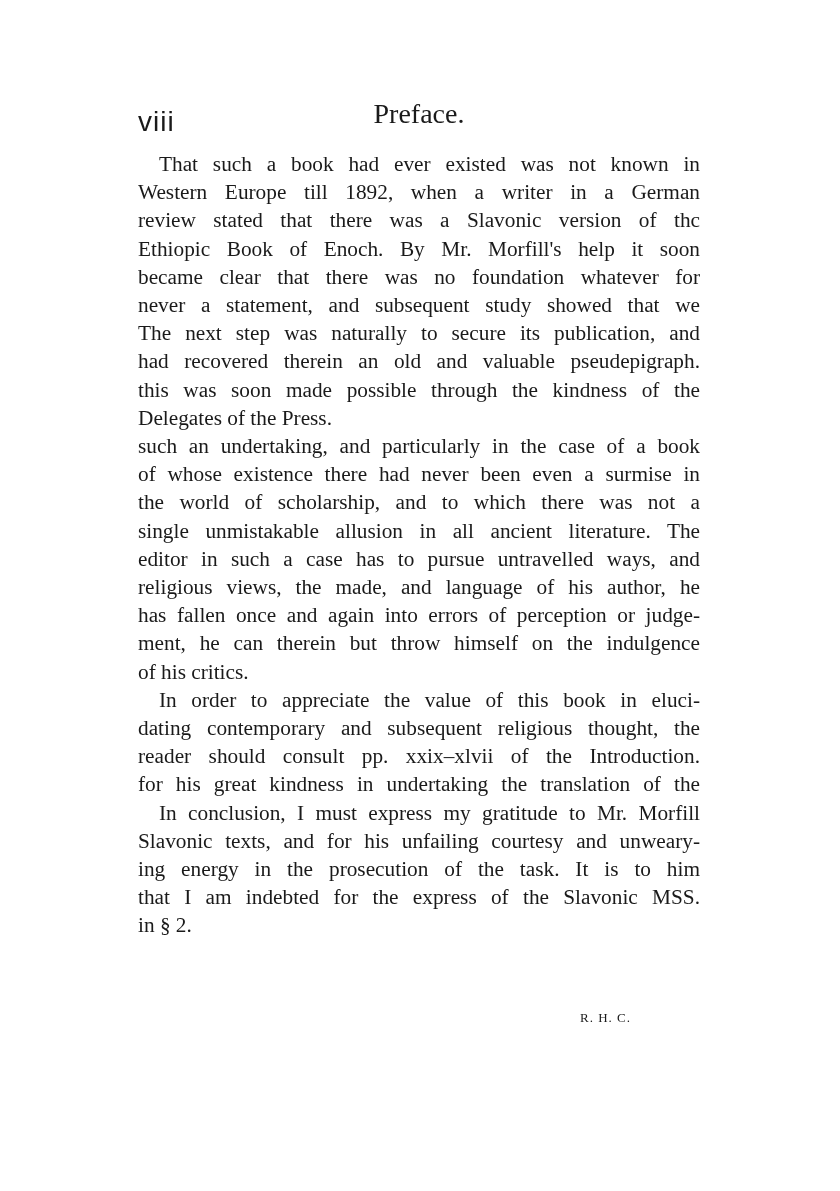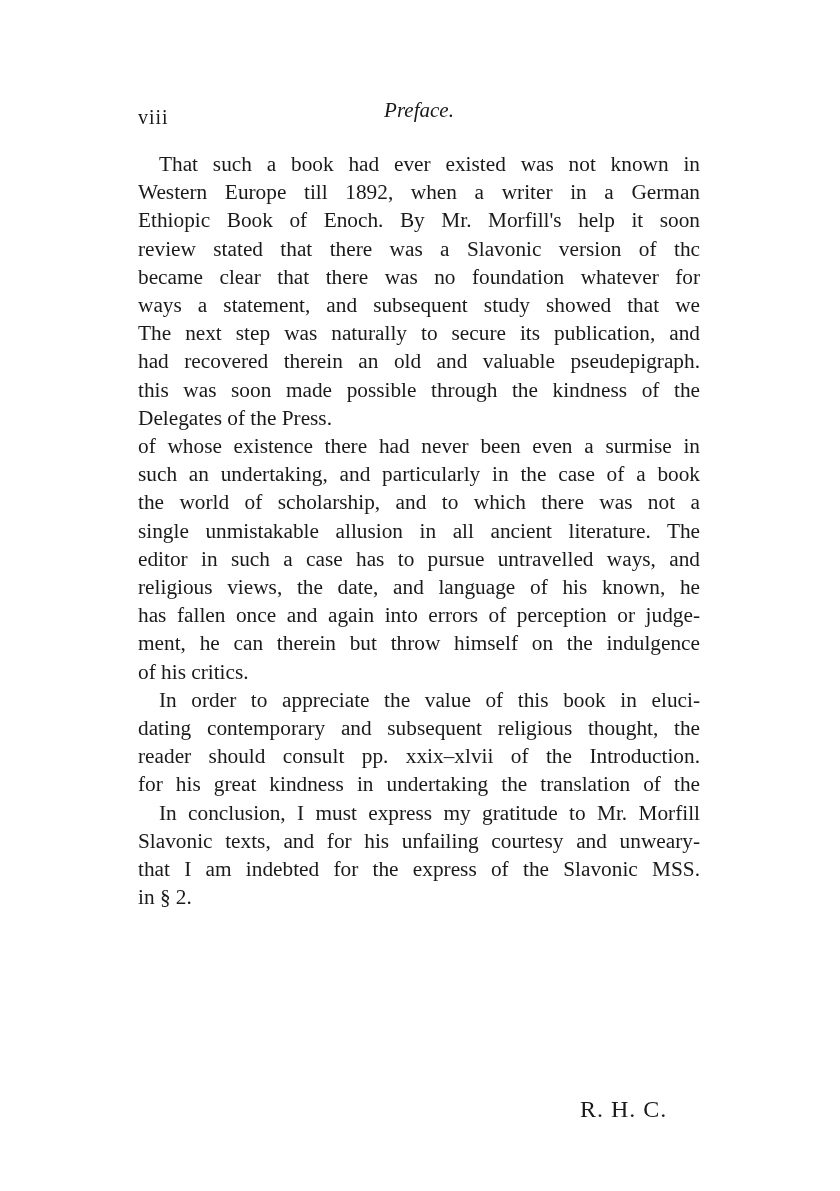--- a/index.html
+++ b/index.html
@@ -22,33 +22,32 @@
       width: 562px;
     }
     .header {
       position: relative;
       height: 40px;
     }
     .folio {
       position: absolute;
       left: 0;
       top: 8px;
-      font-family: Liberation Serif, serif;
-      font-size: 20px;
+      font-family: Liberation Sans, sans-serif;
+      font-size: 28px;
       letter-spacing: 1px;
     }
     .running-title {
       position: absolute;
       left: 0;
       right: 0;
       top: 0;
       text-align: center;
       font-family: "Liberation Serif", serif;
-      font-style: italic;
-      font-size: 21px;
+      font-size: 28px;
     }
     .body-text {
       margin-top: 12px;
       font-family: "Liberation Serif", serif;
       font-size: 21.3px;
       line-height: 28.2px;
     }
     .para {
       margin: 0;
     }
@@ -60,72 +59,73 @@
     }
     .line.first {
       padding-left: 21px;
     }
     .line.last {
       text-align-last: left;
     }
     .signature {
       position: absolute;
       left: 580px;
-      top: 1096px;
+      top: 1010px;
       font-family: "Liberation Serif", serif;
-      font-size: 24px;
+      font-size: 13px;
       letter-spacing: 1px;
     }
   </style>
 </head>
 <body>
 
 <div class="page">
   <div class="header">
     <span class="folio">viii</span>
     <span class="running-title">Preface.</span>
   </div>
 
   <div class="body-text">
 
     <p class="para">
       <span class="line first">That such a book had ever existed was not known in</span>
       <span class="line">Western Europe till 1892, when a writer in a German</span>
+      <span class="line">review stated that there was a Slavonic version of thc</span>
       <span class="line">Ethiopic Book of Enoch.  By Mr. Morfill's help it soon</span>
-      <span class="line">review stated that there was a Slavonic version of thc</span>
       <span class="line">became clear that there was no foundation whatever for</span>
-      <span class="line">ways a statement, and subsequent study showed that we</span>
+      <span class="line">never a statement, and subsequent study showed that we</span>
       <span class="line">The next step was naturally to secure its publication, and</span>
       <span class="line">had recovered therein an old and valuable pseudepigraph.</span>
       <span class="line">this was soon made possible through the kindness of the</span>
       <span class="line last">Delegates of the Press.</span>
     </p>
 
     <p class="para">
+      <span class="line">such an undertaking, and particularly in the case of a book</span>
       <span class="line">of whose existence there had never been even a surmise in</span>
-      <span class="line">such an undertaking, and particularly in the case of a book</span>
       <span class="line">the world of scholarship, and to which there was not a</span>
       <span class="line">single unmistakable allusion in all ancient literature.  The</span>
       <span class="line">editor in such a case has to pursue untravelled ways, and</span>
-      <span class="line">religious views, the date, and language of his known, he</span>
+      <span class="line">religious views, the made, and language of his author, he</span>
       <span class="line">has fallen once and again into errors of perception or judge-</span>
       <span class="line">ment, he can therein but throw himself on the indulgence</span>
       <span class="line last">of his critics.</span>
     </p>
 
 
     <p class="para">
       <span class="line first">In order to appreciate the value of this book in eluci-</span>
       <span class="line">dating contemporary and subsequent religious thought, the</span>
       <span class="line">reader should consult pp. xxix–xlvii of the Introduction.</span>
     </p>
 
     <p class="para">
       <span class="line">for his great kindness in undertaking the translation of the</span>
       <span class="line first">In conclusion, I must express my gratitude to Mr. Morfill</span>
       <span class="line">Slavonic texts, and for his unfailing courtesy and unweary-</span>
+      <span class="line">ing energy in the prosecution of the task.  It is to him</span>
       <span class="line">that I am indebted for the express of the Slavonic MSS.</span>
       <span class="line last">in § 2.</span>
     </p>
   </div>
 </div>
 
 <div class="signature">R. H. C.</div>
 
 </body></html>

